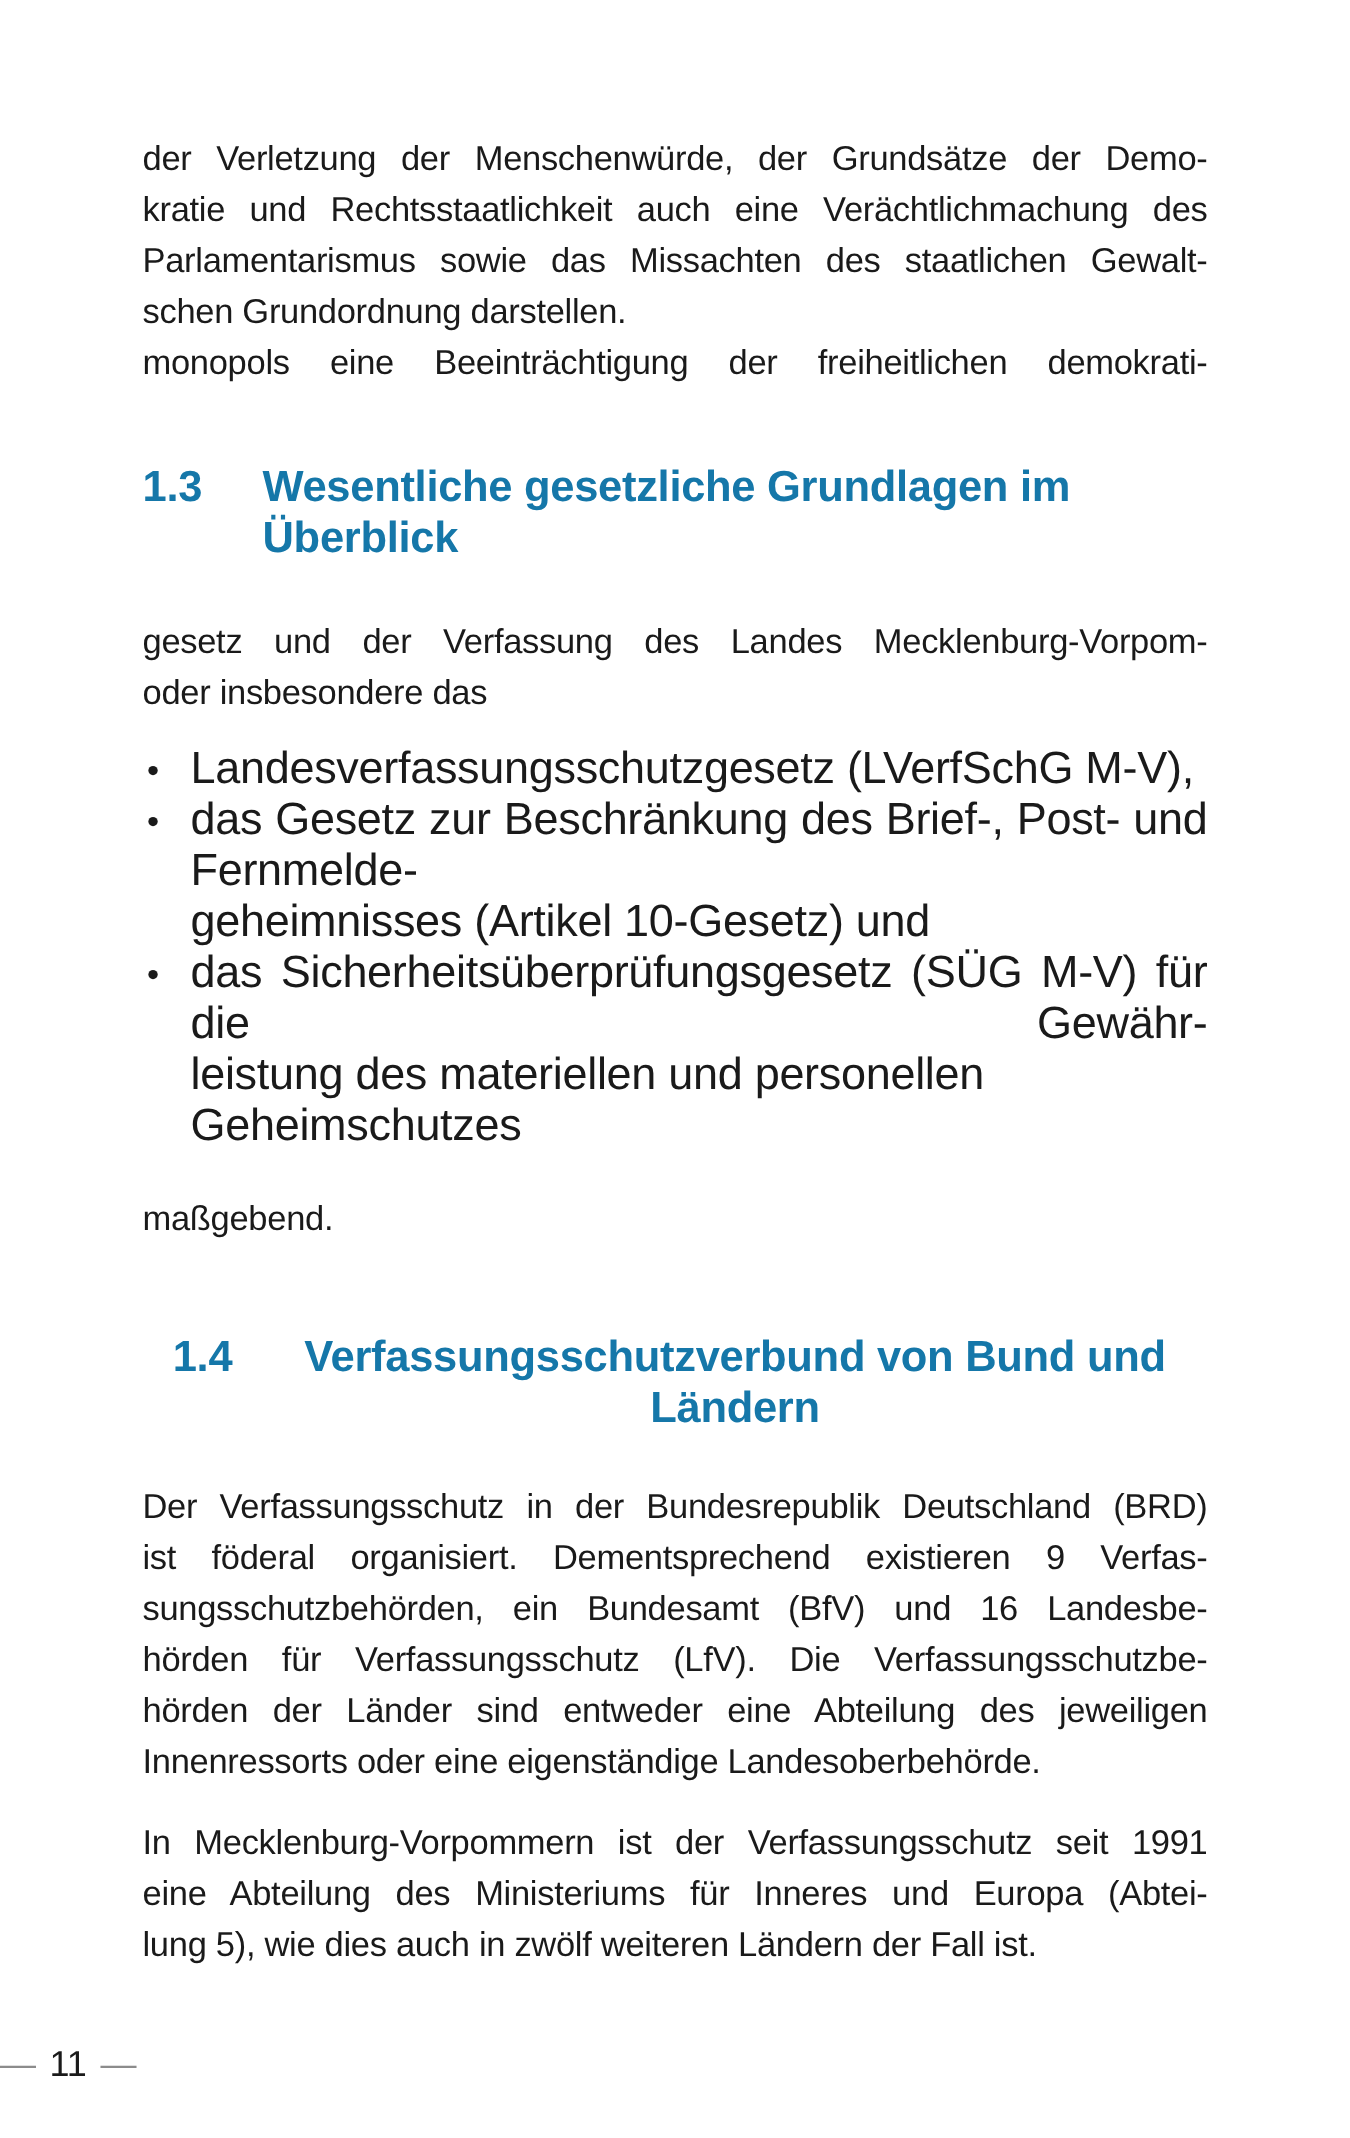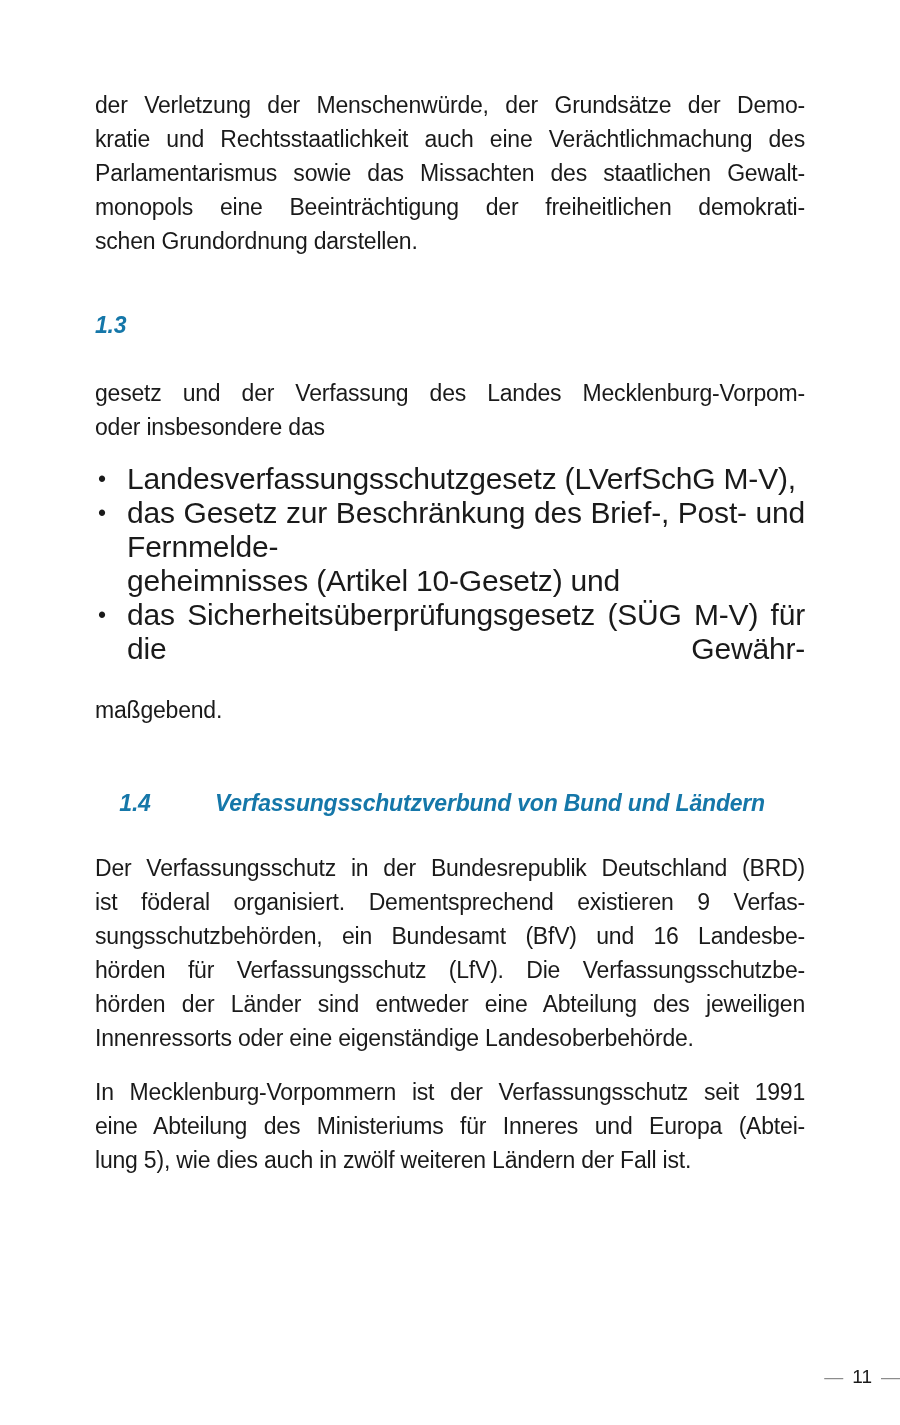--- a/index.html
+++ b/index.html
@@ -20,24 +20,23 @@
     border-radius: 27px;
   }
   .content { padding: 88px 95px 0 95px; }
   .para { font-size: 23px; letter-spacing: -0.2px; }
   .line { line-height: 34px; min-height: 34px; }
   .line.fill { text-align: justify; text-align-last: justify; }
   .heading {
     display: flex;
     color: var(--accent);
     font-weight: bold;
-    font-size: 23px;
+    font-size: 29px;
     line-height: 34px;
     letter-spacing: -0.2px;
-    font-style: italic;
   }
   .hnum { width: 80px; flex: none; }
   .htitle { flex: 1; }
   .h13 { margin-top: 50px; }
   .p2 { margin-top: 34px; }
   .bullets { list-style: none; margin: 18px 0 0 0; padding: 0; }
   .bullet-item { display: flex; }
   .bullet {
     width: 32px;
     flex: none;
@@ -45,46 +44,47 @@
     line-height: 34px;
     padding-left: 3px;
   }
   .bullet-text { flex: 1; font-size: 30px; letter-spacing: -0.2px; }
   .p-massgebend { margin-top: 27px; }
   .h14 { margin-top: 59px; text-align: center; }
   .p3 { margin-top: 31px; }
   .p4 { margin-top: 20px; }
   .footer {
     position: absolute;
-    left: 16px;
+    left: 0;
     right: 0;
     top: 1360px;
-    text-align: right;
-    font-size: 19px;
+    text-align: left;
+    font-size: 24px;
     line-height: 34px;
   }
   .dash { color: var(--dash); }
   .pagenum { color: var(--text); margin: 0 9px; }
 </style>
 </head>
 <body>
 
 <div class="page">
   <div class="content">
 
     <div class="para p1">
         <div class="line fill">der Verletzung der Menschenwürde, der Grundsätze der Demo-</div>
         <div class="line fill">kratie und Rechtsstaatlichkeit auch eine Verächtlichmachung des</div>
         <div class="line fill">Parlamentarismus sowie das Missachten des staatlichen Gewalt-</div>
+        <div class="line">schen Grundordnung darstellen.</div>
         <div class="line fill">monopols eine Beeinträchtigung der freiheitlichen demokrati-</div>
-        <div class="line">schen Grundordnung darstellen.</div>
       </div>
 
     <div class="heading h13">
       <span class="hnum">1.3</span>
+      <span class="htitle">Wesentliche gesetzliche Grundlagen im Überblick</span>
     </div>
 
     <div class="para p2">
         <div class="line fill">gesetz und der Verfassung des Landes Mecklenburg-Vorpom-</div>
         <div class="line">oder insbesondere das</div>
       </div>
 
     <ul class="bullets">
       <li class="bullet-item">
         <span class="bullet">•</span>
@@ -96,20 +96,21 @@
         <span class="bullet">•</span>
         <div class="bullet-text">
             <div class="line fill">das Gesetz zur Beschränkung des Brief-, Post- und Fernmelde-</div>
             <div class="line">geheimnisses (Artikel 10-Gesetz) und</div>
           </div>
       </li>
       <li class="bullet-item">
         <span class="bullet">•</span>
         <div class="bullet-text">
             <div class="line fill">das Sicherheitsüberprüfungsgesetz (SÜG M-V) für die Gewähr-</div>
+            <div class="line">leistung des materiellen und personellen Geheimschutzes</div>
           </div>
       </li>
     </ul>
 
     <div class="para p-massgebend">
         <div class="line">maßgebend.</div>
       </div>
 
     <div class="heading h14">
       <span class="hnum">1.4</span>

